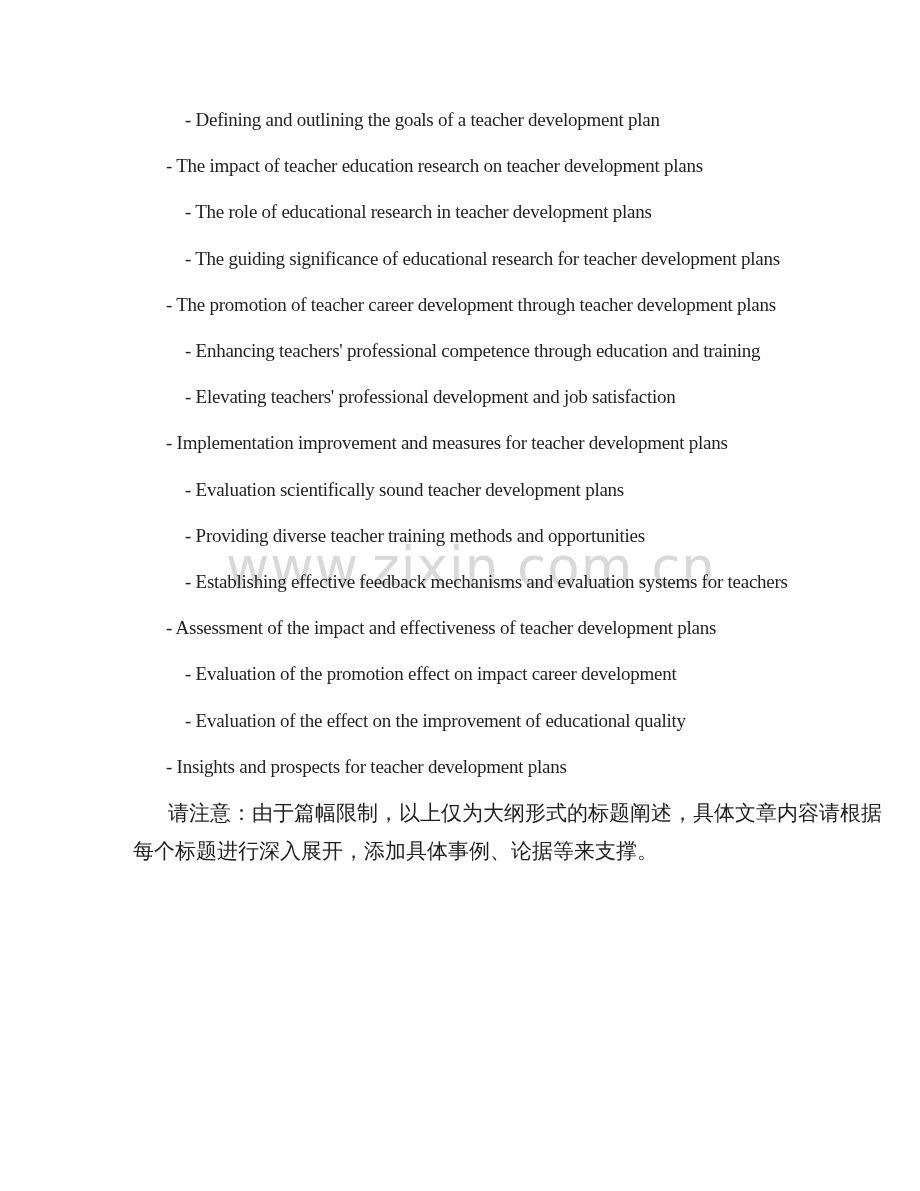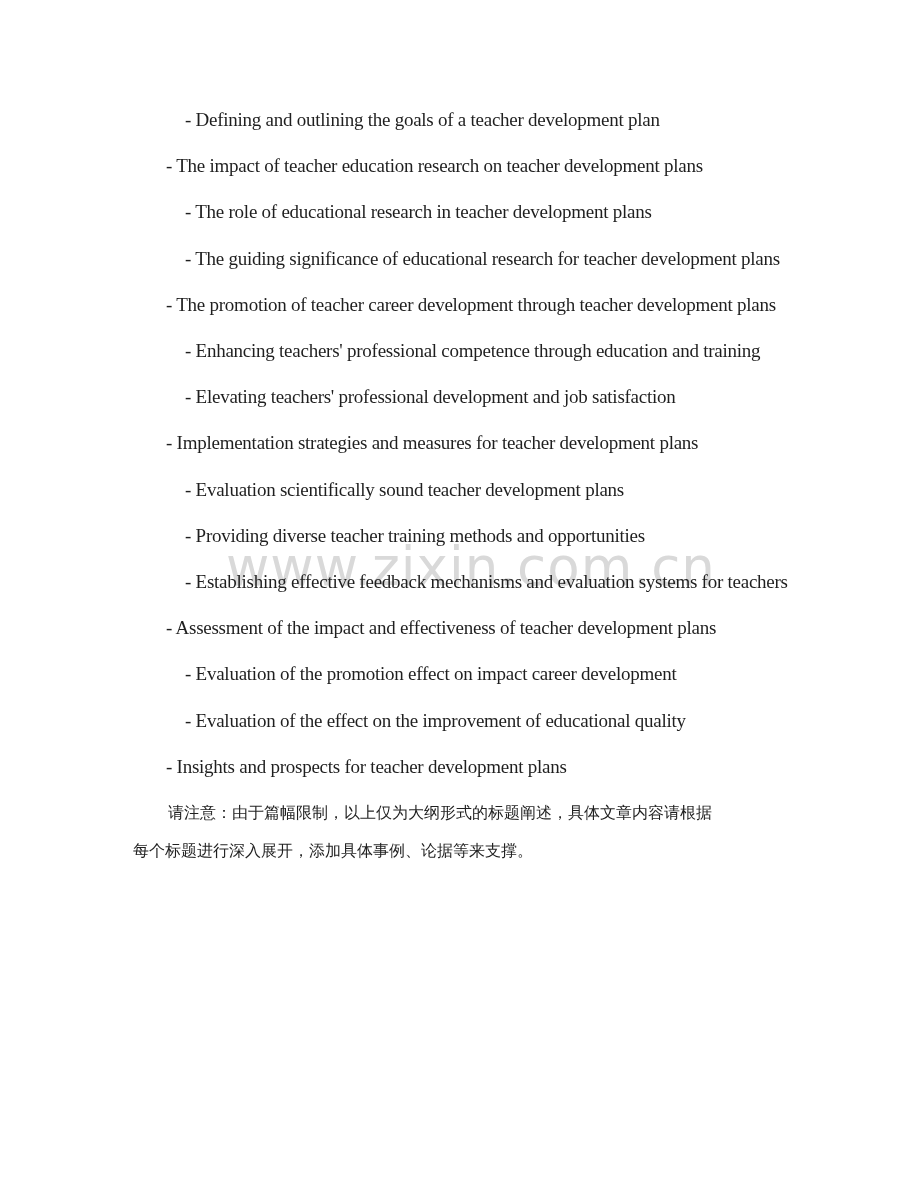--- a/index.html
+++ b/index.html
@@ -41,21 +41,21 @@
     color: #1f1f1f;
   }
   .outline-item {
     line-height: 46.2px;
     white-space: nowrap;
   }
   .outline-item.lv1 { padding-left: 33px; }
   .outline-item.lv2 { padding-left: 52px; }
   .note {
     margin-top: 4px;
-    font-size: 16px;
+    font-size: 21px;
     line-height: 38px;
     letter-spacing: 0;
   }
   .note-line { white-space: nowrap; }
   .note-line.first { padding-left: 35px; }
 </style>
 </head>
 <body>
 
 <div class="page">
@@ -64,21 +64,21 @@
 
   <div class="content">
 
     <div class="outline-item lv2">- Defining and outlining the goals of a teacher development plan</div>
     <div class="outline-item lv1">- The impact of teacher education research on teacher development plans</div>
     <div class="outline-item lv2">- The role of educational research in teacher development plans</div>
     <div class="outline-item lv2">- The guiding significance of educational research for teacher development plans</div>
     <div class="outline-item lv1">- The promotion of teacher career development through teacher development plans</div>
     <div class="outline-item lv2">- Enhancing teachers' professional competence through education and training</div>
     <div class="outline-item lv2">- Elevating teachers' professional development and job satisfaction</div>
-    <div class="outline-item lv1">- Implementation strategies and measures for teacher development plans</div>
+    <div class="outline-item lv1">- Implementation improvement and measures for teacher development plans</div>
     <div class="outline-item lv2">- Evaluation scientifically sound teacher development plans</div>
     <div class="outline-item lv2">- Providing diverse teacher training methods and opportunities</div>
     <div class="outline-item lv2">- Establishing effective feedback mechanisms and evaluation systems for teachers</div>
     <div class="outline-item lv1">- Assessment of the impact and effectiveness of teacher development plans</div>
     <div class="outline-item lv2">- Evaluation of the promotion effect on impact career development</div>
     <div class="outline-item lv2">- Evaluation of the effect on the improvement of educational quality</div>
     <div class="outline-item lv1">- Insights and prospects for teacher development plans</div>
 
     <div class="note">
       <div class="note-line first">请注意：由于篇幅限制，以上仅为大纲形式的标题阐述，具体文章内容请根据</div>

